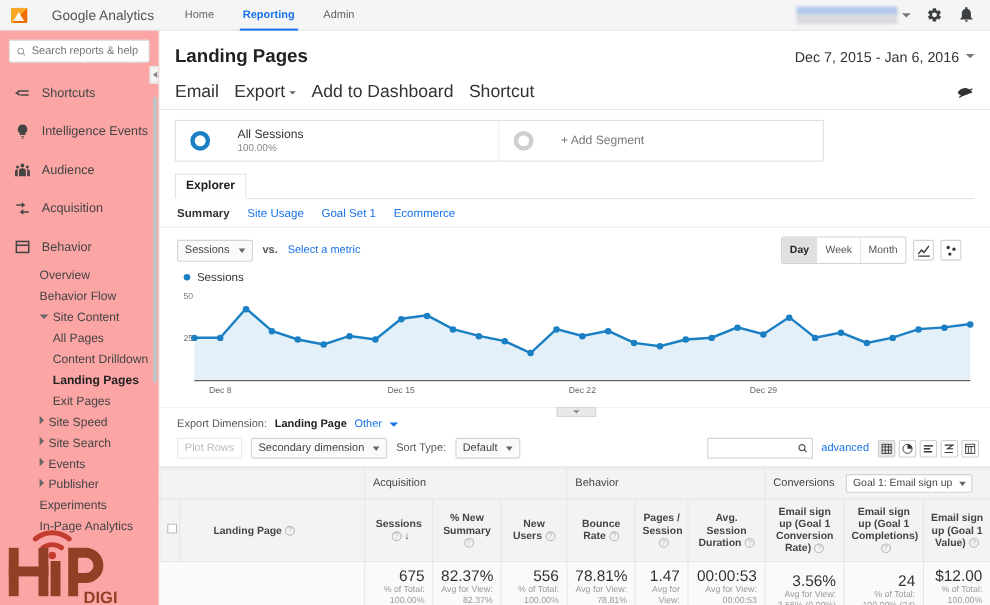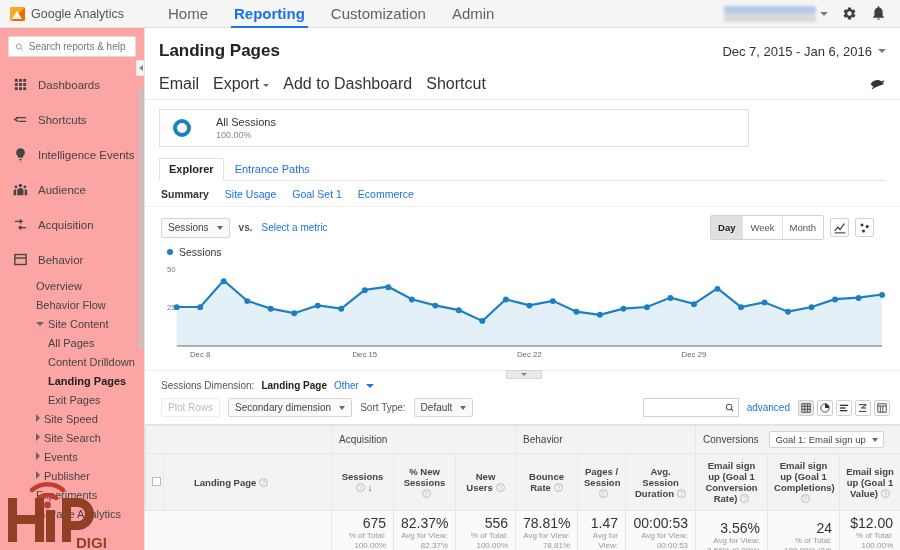--- a/index.html
+++ b/index.html
@@ -9,39 +9,39 @@
     font-family:"Liberation Sans", sans-serif;
     background:#fff; color:#444; font-size:11px;
   }
   #app { position:relative; width:900px; height:550px; overflow:hidden; }
 
   
   .topbar{
     height:28px; background:#f5f5f5; border-bottom:1px solid #e0e0e0;
     display:flex; align-items:center; padding:0 10px; position:relative;
   }
-  .ga-logo{ display:flex; align-items:center; gap:6px; width:120px;}
+  .ga-logo{ display:flex; align-items:center; gap:22px; width:120px;}
   .ga-mark{
     width:15px;height:14px;position:relative;background:#f0f0f0;
     border-radius:1px; overflow:hidden; flex:none;
   }
   .ga-mark:before{
     content:""; position:absolute; left:0;top:0;width:100%;height:100%;
     background:linear-gradient(135deg,#f9a825 0 52%, #ef6c00 52% 100%);
   }
   .ga-mark:after{
     content:""; position:absolute; left:2px; bottom:2px;
     width:0;height:0;border-left:5px solid transparent;
     border-right:5px solid transparent;border-bottom:8px solid #fff;
     opacity:.92;
   }
   .ga-name{ font-size:12.5px; color:#555; white-space:nowrap;}
   .topnav{ display:flex; gap:26px; margin-left:38px; height:28px; align-items:center;}
   .topnav a{
-    color:#5f6368; text-decoration:none; font-size:15px;
+    color:#5f6368; text-decoration:none; font-size:10px;
     line-height:28px; height:28px; display:block; position:relative;
   }
   .topnav a.active{ color:#1a73e8; font-weight:bold;}
   .topnav a.active:after{
     content:""; position:absolute; left:-3px;right:-3px;bottom:0;height:2px;background:#1a73e8;
   }
   .topright{ margin-left:auto; display:flex; align-items:center; gap:14px; padding-right:4px;}
   .acct-sel{ display:flex; align-items:center; gap:4px;}
   .acct-blur{
     width:92px;height:16px;position:relative;
@@ -140,21 +140,21 @@
   .seg:last-child{border-right:0;}
   .donut{
     width:18px;height:18px;border-radius:50%;border:4px solid #1b7fc4;flex:none;
   }
   .donut.empty{ border-color:#cfcfcf;}
   .seg-t1{ font-size:11px; color:#333;}
   .seg-t2{ font-size:9px; color:#888;}
   .seg-add{ font-size:11px;color:#777;}
 
   .tabs{
-    display:flex; gap:1px; margin:10px 14px 0 14px; border-bottom:1px solid #e3e3e3;
+    display:flex; gap:16px; margin:10px 14px 0 14px; border-bottom:1px solid #e3e3e3;
   }
   .tab{
     font-size:11px; padding:4px 9px 5px 9px; color:#1a73e8; cursor:pointer;
     border:1px solid transparent; position:relative; top:1px;
   }
   .tab.active{
     color:#222; font-weight:bold; background:#fff;
     border-color:#e3e3e3; border-bottom-color:#fff;
   }
   .subtabs{ display:flex; gap:16px; padding:7px 14px 6px 16px; border-bottom:1px solid #eee;}
@@ -258,21 +258,20 @@
 <div id="app">
 
   <div class="topbar">
     <div class="ga-logo">
       <span class="ga-mark"></span>
       <span class="ga-name">Google Analytics</span>
     </div>
     <div class="topnav">
       <a href="#">Home</a>
       <a href="#" class="active">Reporting</a>
-      <a href="#">Customization</a>
       <a href="#">Admin</a>
     </div>
     <div class="topright">
       <div class="acct-sel">
         <div class="acct-blur"></div>
         <span class="caret-dn"></span>
       </div>
       <svg class="ic-gear" viewBox="0 0 24 24">
         <path fill="#3c4043" d="M19.14 12.94a7.07 7.07 0 000-1.88l2.03-1.58a.5.5 0 00.12-.64l-1.92-3.32a.5.5 0 00-.6-.22l-2.39.96a7.03 7.03 0 00-1.62-.94l-.36-2.54a.5.5 0 00-.5-.42h-3.84a.5.5 0 00-.5.42l-.36 2.54c-.59.24-1.13.56-1.62.94l-2.39-.96a.5.5 0 00-.6.22L2.67 8.84a.5.5 0 00.12.64l2.03 1.58a7.07 7.07 0 000 1.88l-2.03 1.58a.5.5 0 00-.12.64l1.92 3.32c.13.22.39.3.6.22l2.39-.96c.49.38 1.03.7 1.62.94l.36 2.54c.04.24.25.42.5.42h3.84c.25 0 .46-.18.5-.42l.36-2.54c.59-.24 1.13-.56 1.62-.94l2.39.96c.22.08.47 0 .6-.22l1.92-3.32a.5.5 0 00-.12-.64l-2.03-1.58zM12 15.6A3.6 3.6 0 1115.6 12 3.6 3.6 0 0112 15.6z"></path>
       </svg>
@@ -288,36 +287,20 @@
       <div class="search-wrap">
         <div class="search-box">
           <svg width="10" height="10" viewBox="0 0 24 24">
             <path fill="none" stroke="#9a9a9a" stroke-width="2.6" d="M10.5 3.5a7 7 0 107 7 7 7 0 00-7-7zm5 12l5.5 5.5"></path>
           </svg>
           <input type="text" placeholder="Search reports &amp; help" style="">
         </div>
       </div>
 
       <div class="navlist">
-        <div class="navitem">
-          <svg class="nic" viewBox="0 0 24 24">
-            <g fill="#444">
-                <rect x="3" y="3" width="4.6" height="4.6"></rect>
-                <rect x="9.7" y="3" width="4.6" height="4.6"></rect>
-                <rect x="16.4" y="3" width="4.6" height="4.6"></rect>
-            <rect x="3" y="9.7" width="4.6" height="4.6"></rect>
-                <rect x="9.7" y="9.7" width="4.6" height="4.6"></rect>
-                <rect x="16.4" y="9.7" width="4.6" height="4.6"></rect>
-            <rect x="3" y="16.4" width="4.6" height="4.6"></rect>
-                <rect x="9.7" y="16.4" width="4.6" height="4.6"></rect>
-                <rect x="16.4" y="16.4" width="4.6" height="4.6"></rect>
-              </g>
-          </svg>
-          <span>Dashboards</span>
-        </div>
         <div class="navitem">
           <svg class="nic" viewBox="0 0 24 24">
             <path fill="none" stroke="#444" stroke-width="2.2" d="M21 9H5M21 15H9M8 9L3 12l5 3"></path>
           </svg>
           <span>Shortcuts</span>
         </div>
         <div class="navitem">
           <svg class="nic" viewBox="0 0 24 24">
             <path fill="#444" d="M12 2a7 7 0 00-4 12.7V17h8v-2.3A7 7 0 0012 2zm-2 17h4v1.6h-4zm.8 3h2.4v1h-2.4z"></path>
           </svg>
@@ -434,25 +417,28 @@
       </div>
 
       <div class="segments">
         <div class="seg">
           <span class="donut"></span>
           <span>
             <span class="seg-t1">All Sessions</span><br>
             <span class="seg-t2">100.00%</span>
           </span>
         </div>
+        <div class="seg">
+          <span class="donut empty"></span>
+          <span class="seg-add">+ Add Segment</span>
+        </div>
       </div>
 
       <div class="tabs">
         <div class="tab active">Explorer</div>
-        <div class="tab">Entrance Paths</div>
       </div>
 
       <div class="subtabs">
         <div class="subtab active">Summary</div>
         <div class="subtab">Site Usage</div>
         <div class="subtab">Goal Set 1</div>
         <div class="subtab">Ecommerce</div>
       </div>
 
       <div class="metricrow">
@@ -535,21 +521,21 @@
             <text x="208.0" y="98" font-size="8" fill="#666" text-anchor="middle" font-family="Liberation Sans, sans-serif">Dec 15</text>
             <text x="376.0" y="98" font-size="8" fill="#666" text-anchor="middle" font-family="Liberation Sans, sans-serif">Dec 22</text>
             <text x="544.0" y="98" font-size="8" fill="#666" text-anchor="middle" font-family="Liberation Sans, sans-serif">Dec 29</text>
           </svg>
         <div class="slider-handle">
             <i></i>
           </div>
       </div>
 
       <div class="primdim">
-        <span>Sessions Dimension:</span>
+        <span>Export Dimension:</span>
         <b>Landing Page</b>
         <span class="lnk dd">Other</span>
         <span class="caret-dn" style="border-top-color:#1a73e8"></span>
       </div>
 
       <div class="ctrlbar">
         <span class="plotrows">Plot Rows</span>
         <div class="selbox" style="height:19px">
           <span>Secondary dimension</span>
           <i class="ca"></i>
@@ -631,21 +617,21 @@
               <span class="goalsel">
                 <span>Goal 1: Email sign up</span>
                 <i class="ca" style="width:0;height:0;border-left:3px solid transparent;border-right:3px solid transparent;border-top:4px solid #666;display:inline-block"></i>
               </span>
             </th>
           </tr>
           <tr class="colhdr">
             <th><span class="cb"></span></th>
             <th class="lp"><span>Landing Page</span><span class="q">?</span></th>
             <th class="num"><span>Sessions</span><span class="q">?</span><span class="sortarrow">↓</span></th>
-            <th class="num"><span>% New Sessions</span><span class="q">?</span></th>
+            <th class="num"><span>% New Summary</span><span class="q">?</span></th>
             <th class="num"><span>New Users</span><span class="q">?</span></th>
             <th class="num"><span>Bounce Rate</span><span class="q">?</span></th>
             <th class="num"><span>Pages / Session</span><span class="q">?</span></th>
             <th class="num"><span>Avg. Session Duration</span><span class="q">?</span></th>
             <th class="num"><span>Email sign up (Goal 1 Conversion Rate)</span><span class="q">?</span></th>
             <th class="num"><span>Email sign up (Goal 1 Completions)</span><span class="q">?</span></th>
             <th class="num"><span>Email sign up (Goal 1 Value)</span><span class="q">?</span></th>
           </tr>
           <tr class="summary">
             <td colspan="2" style="border-left:0"></td>

